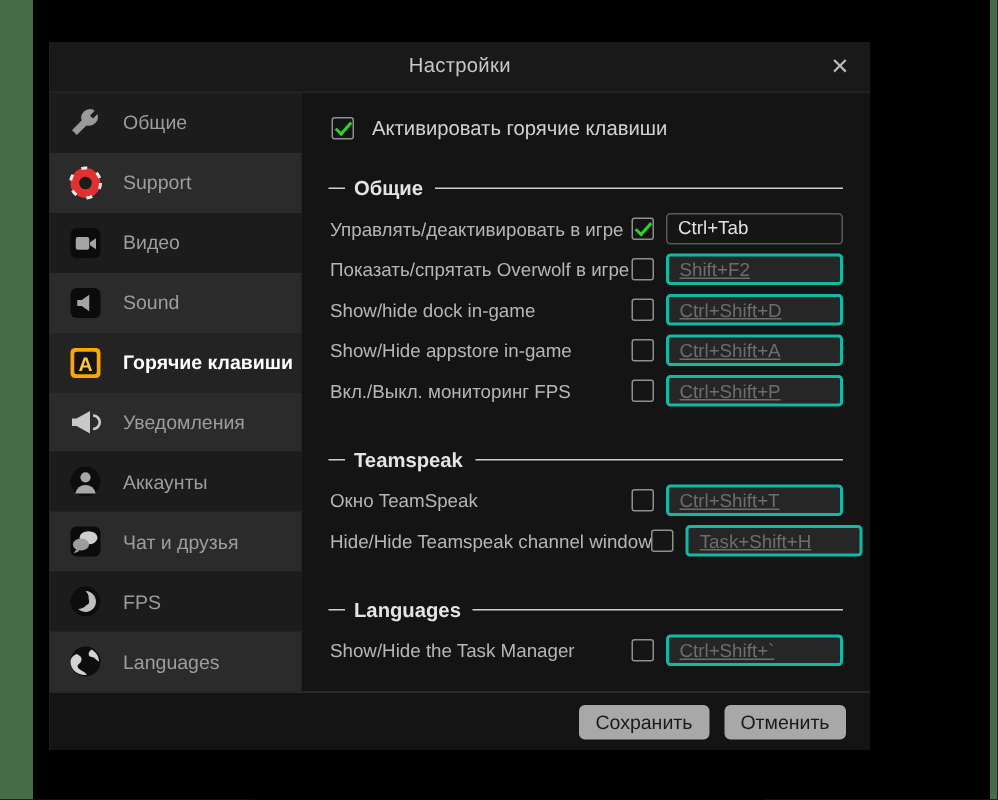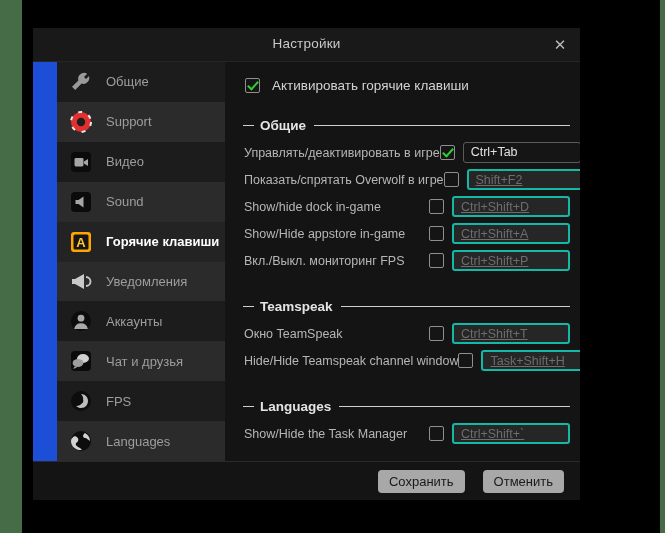--- a/index.html
+++ b/index.html
@@ -73,21 +73,20 @@
     line-height: 24px;
     text-align: center;
     cursor: pointer;
   }
 
   
   .body-row {
     display: flex;
     flex: 1 1 auto;
     min-height: 0;
-    margin-left: 24px;
   }
 
   .sidebar {
     width: 168px;
     flex: 0 0 168px;
     background: #1f1f1f;
     display: flex;
     flex-direction: column;
   }
   .side-item {
@@ -116,21 +115,21 @@
     display: flex;
     align-items: center;
     justify-content: center;
   }
   .sidebar-fill { flex: 1 1 auto; background: #1c1c1c; }
 
   
   .content {
     flex: 1 1 auto;
     background: #141414;
-    padding: 0 10px 0 16px;
+    padding: 0 18px 0 16px;
     box-sizing: border-box;
     overflow: hidden;
   }
 
   .master-row {
     display: flex;
     align-items: center;
     height: 46px;
     padding-left: 4px;
   }
@@ -228,21 +227,21 @@
 
   
   .footer {
     flex: 0 0 38px;
     background: #141414;
     border-top: 1px solid #2a2a2a;
     display: flex;
     align-items: center;
     justify-content: flex-end;
     padding-right: 16px;
-    gap: 18px;
+    gap: 10px;
   }
   .btn {
     background: #a8a8a8;
     color: #1a1a1a;
     border: none;
     border-radius: 4px;
     font-size: 13px;
     font-family: "Liberation Sans", sans-serif;
     padding: 4px 11px;
     cursor: pointer;

